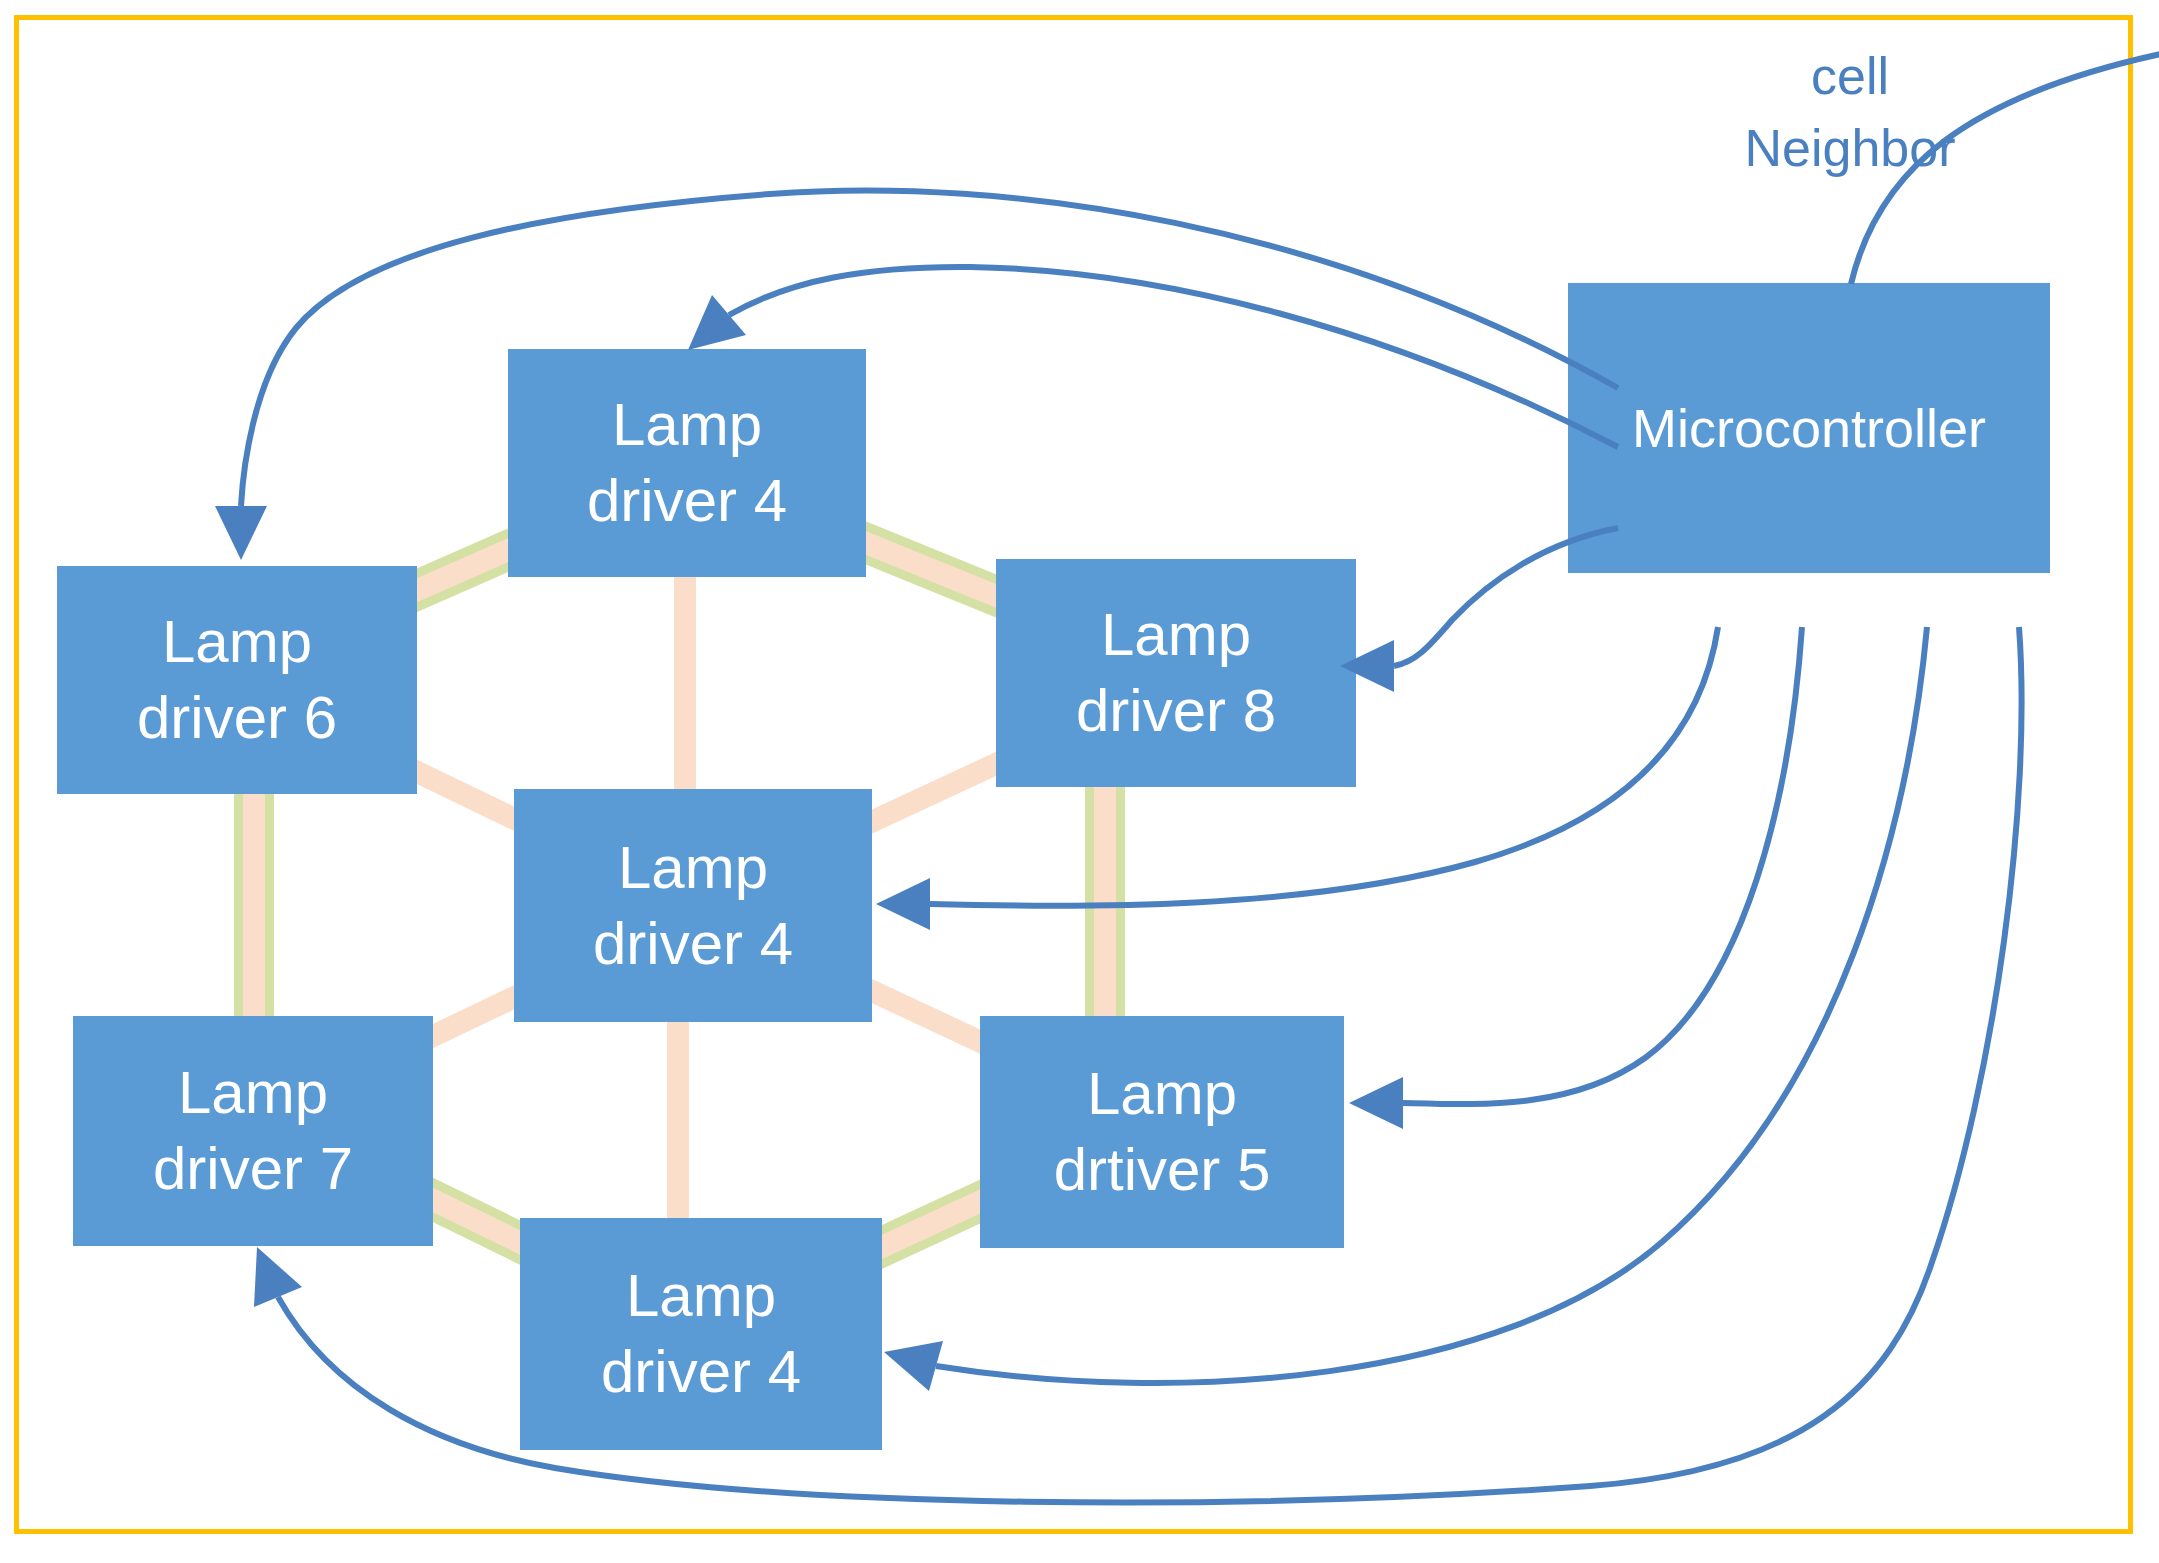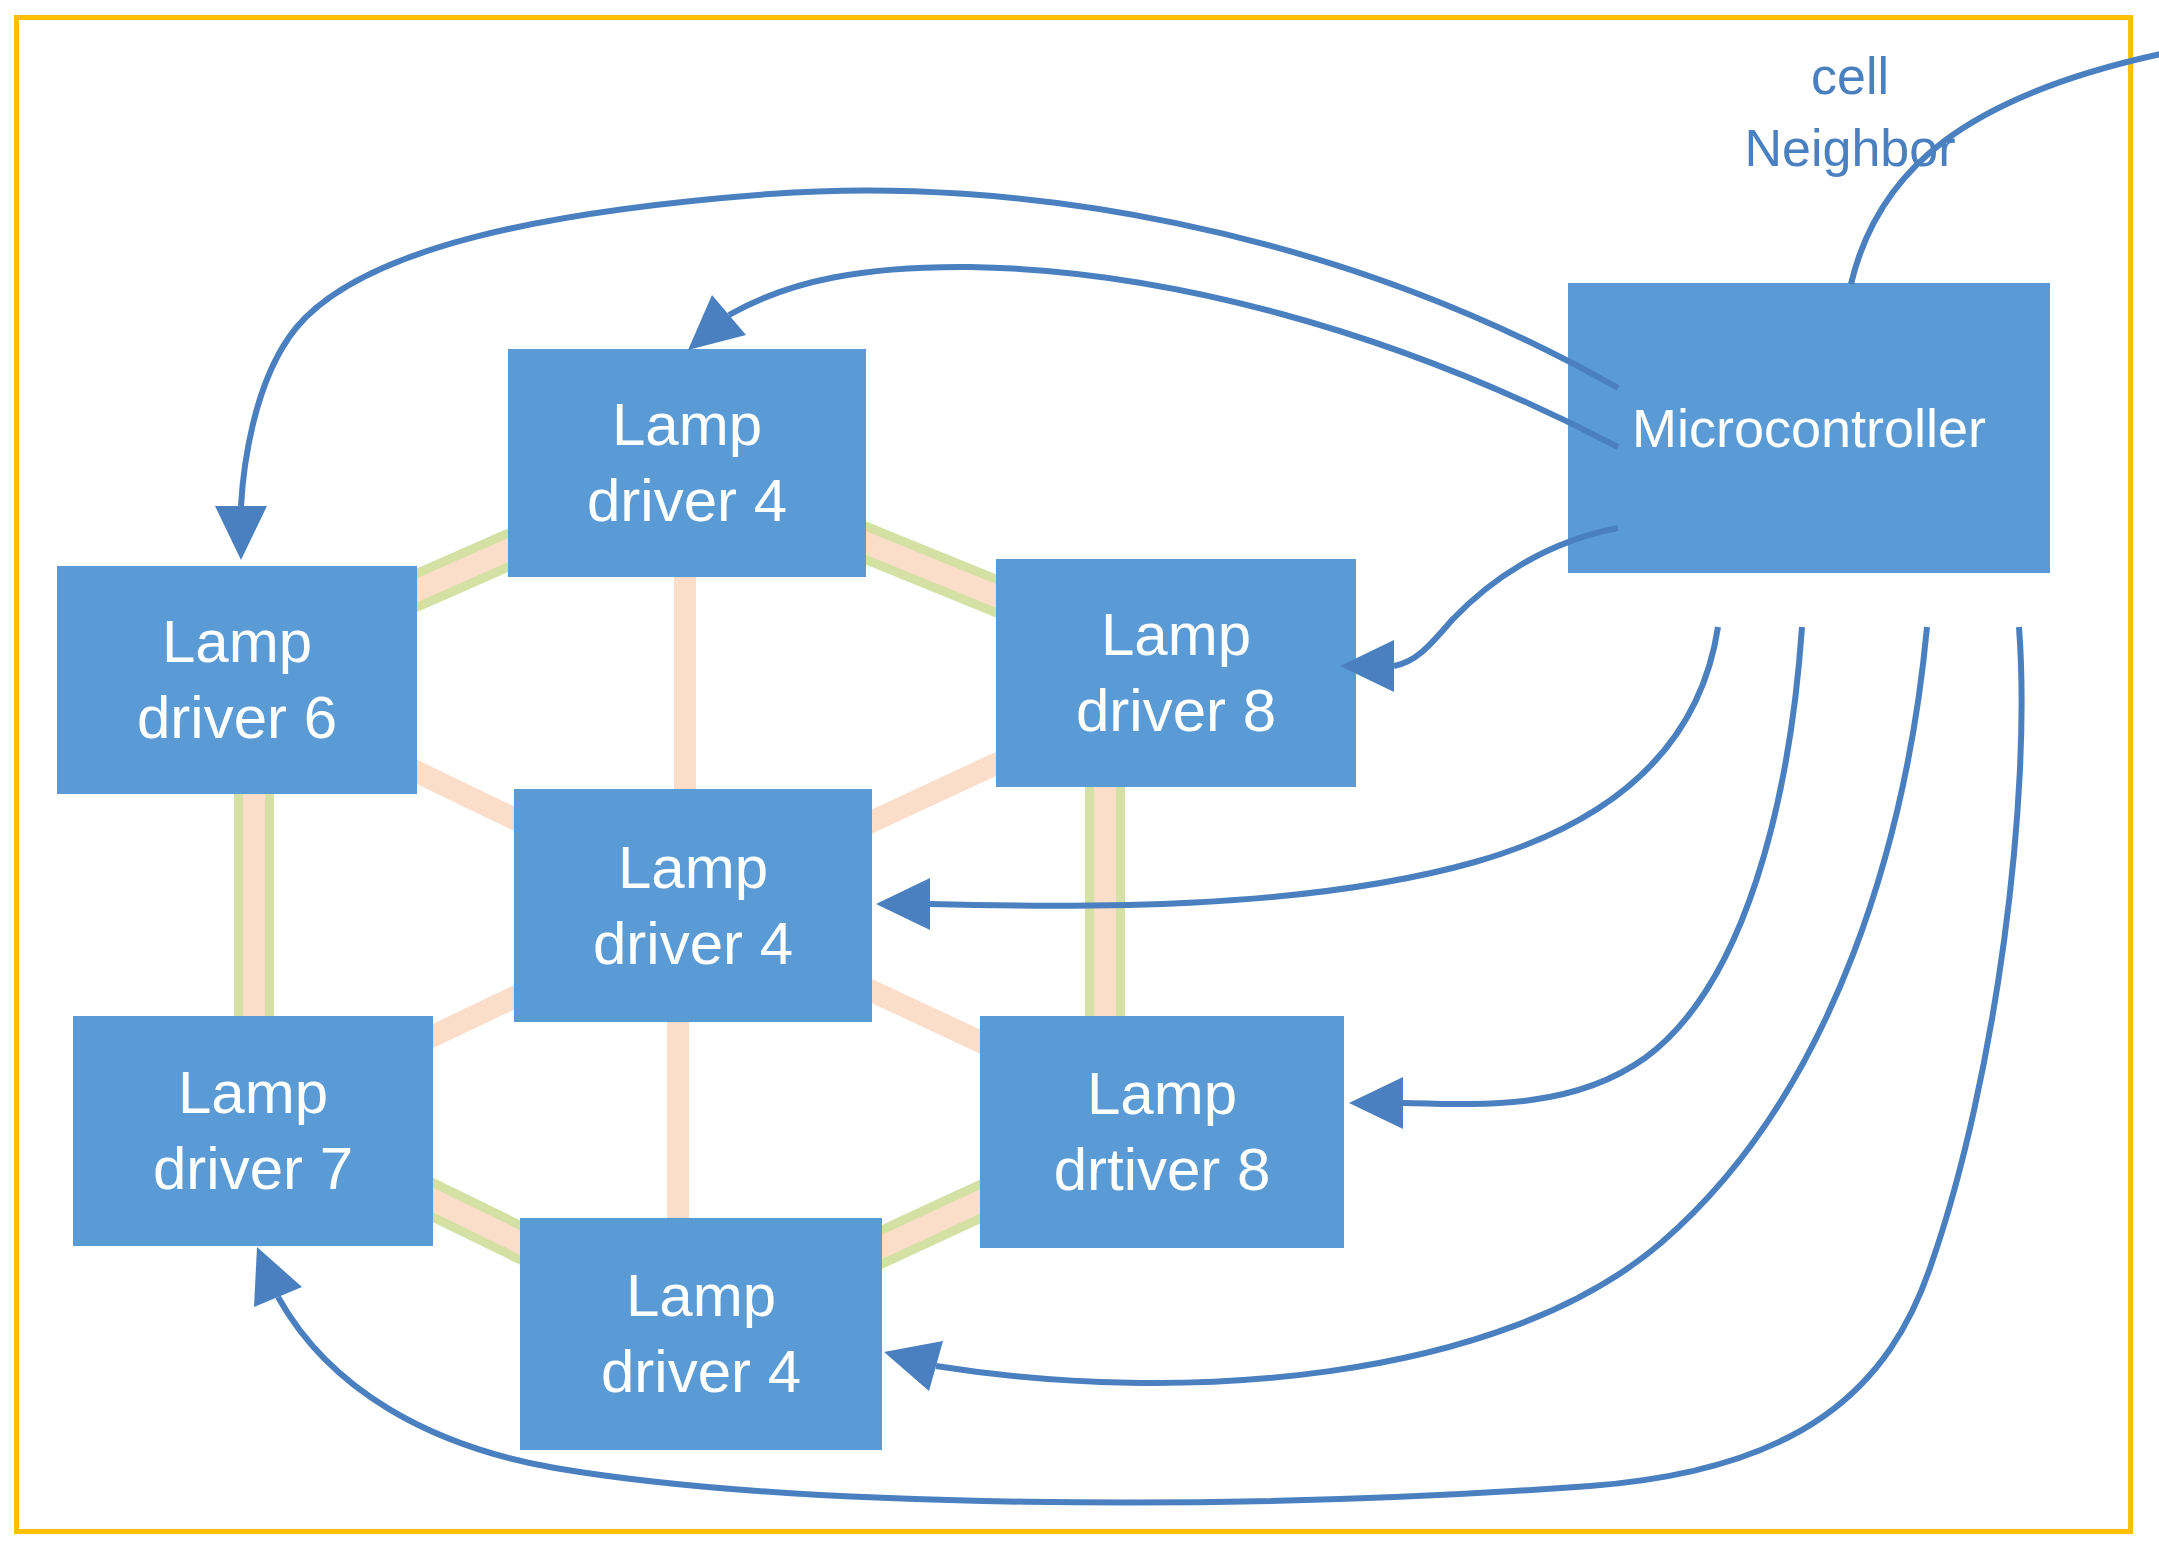--- a/index.html
+++ b/index.html
@@ -95,21 +95,21 @@
   <div class="node" style="left:996px;top:559px;width:360px;height:228px;">
     <span>Lamp</span>
     <span>driver 8</span>
   </div>
   <div class="node" style="left:514px;top:789px;width:358px;height:233px;">
     <span>Lamp</span>
     <span>driver 4</span>
   </div>
   <div class="node" style="left:980px;top:1016px;width:364px;height:232px;">
     <span>Lamp</span>
-    <span>drtiver 8</span>
+    <span>drtiver 5</span>
   </div>
   <div class="node" style="left:520px;top:1218px;width:362px;height:232px;">
     <span>Lamp</span>
     <span>driver 4</span>
   </div>
   <div class="node" style="left:73px;top:1016px;width:360px;height:230px;">
     <span>Lamp</span>
     <span>driver 7</span>
   </div>
   <div class="node" id="mc" style="left:1568px;top:283px;width:482px;height:290px;">

